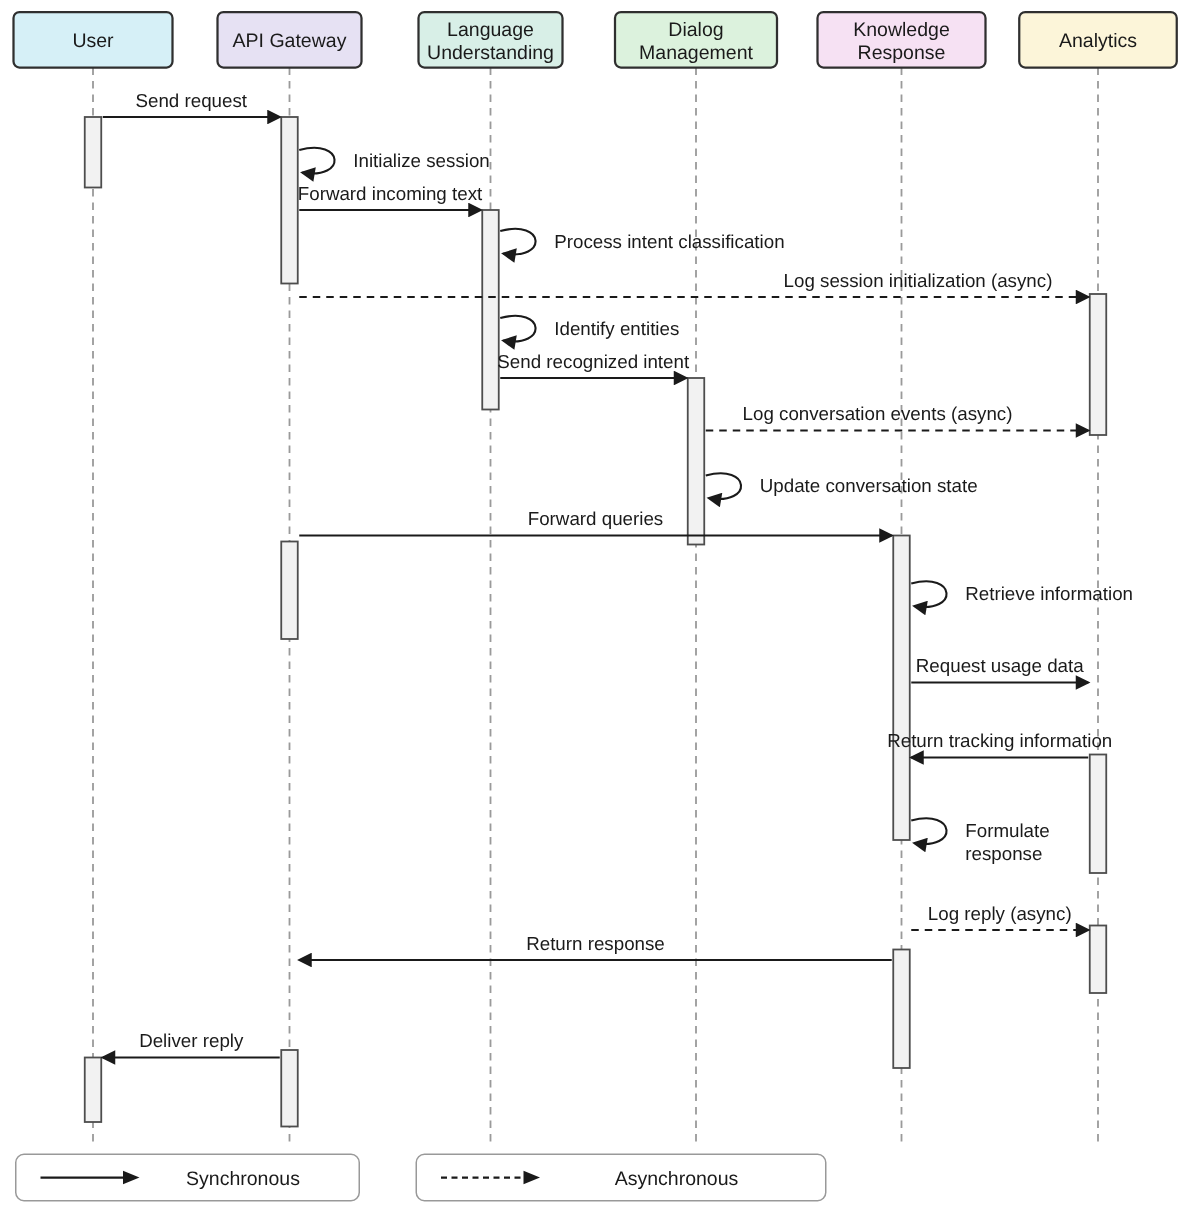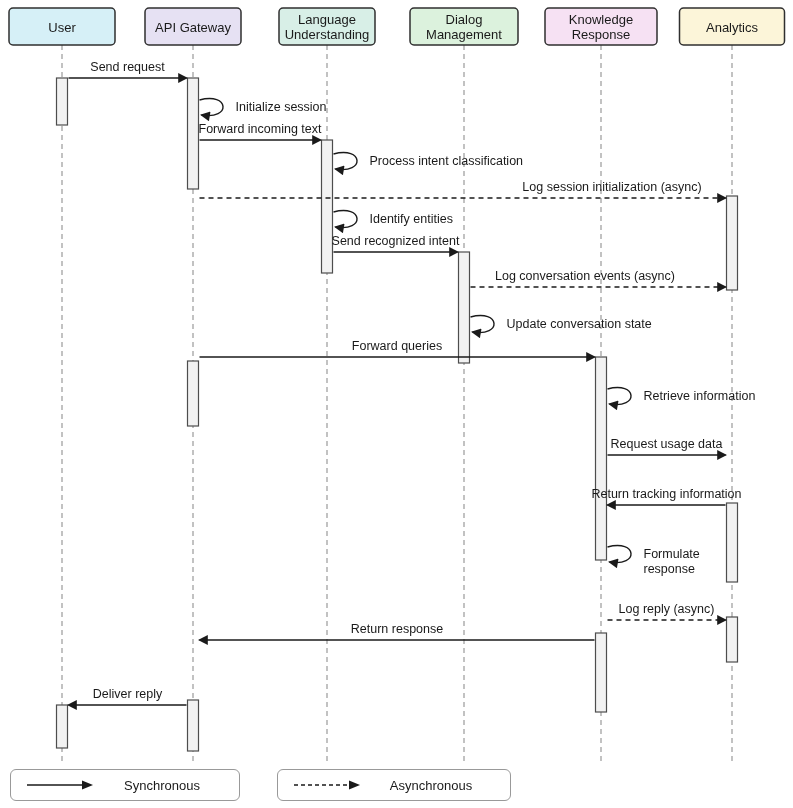--- a/index.html
+++ b/index.html
@@ -17,21 +17,21 @@
     position: absolute;
     height: 32px;
     background: #ffffff;
     border: 1px solid #999999;
     border-radius: 6px;
     display: flex;
     align-items: center;
     padding: 0 10px 0 14px;
   }
   .legend-box.sync  { left: 10px;  top: 769px; width: 230px; }
-  .legend-box.async { left: 277px; top: 769px; width: 234px; }
+  .legend-box.async { left: 277px; top: 769px; width: 274px; }
   .legend-arrow-svg { flex-shrink: 0; }
   .legend-label {
     flex: 1;
     text-align: center;
     font-size: 13px;
     color: #1a1a1a;
   }
 </style>
 </head>
 <body>

